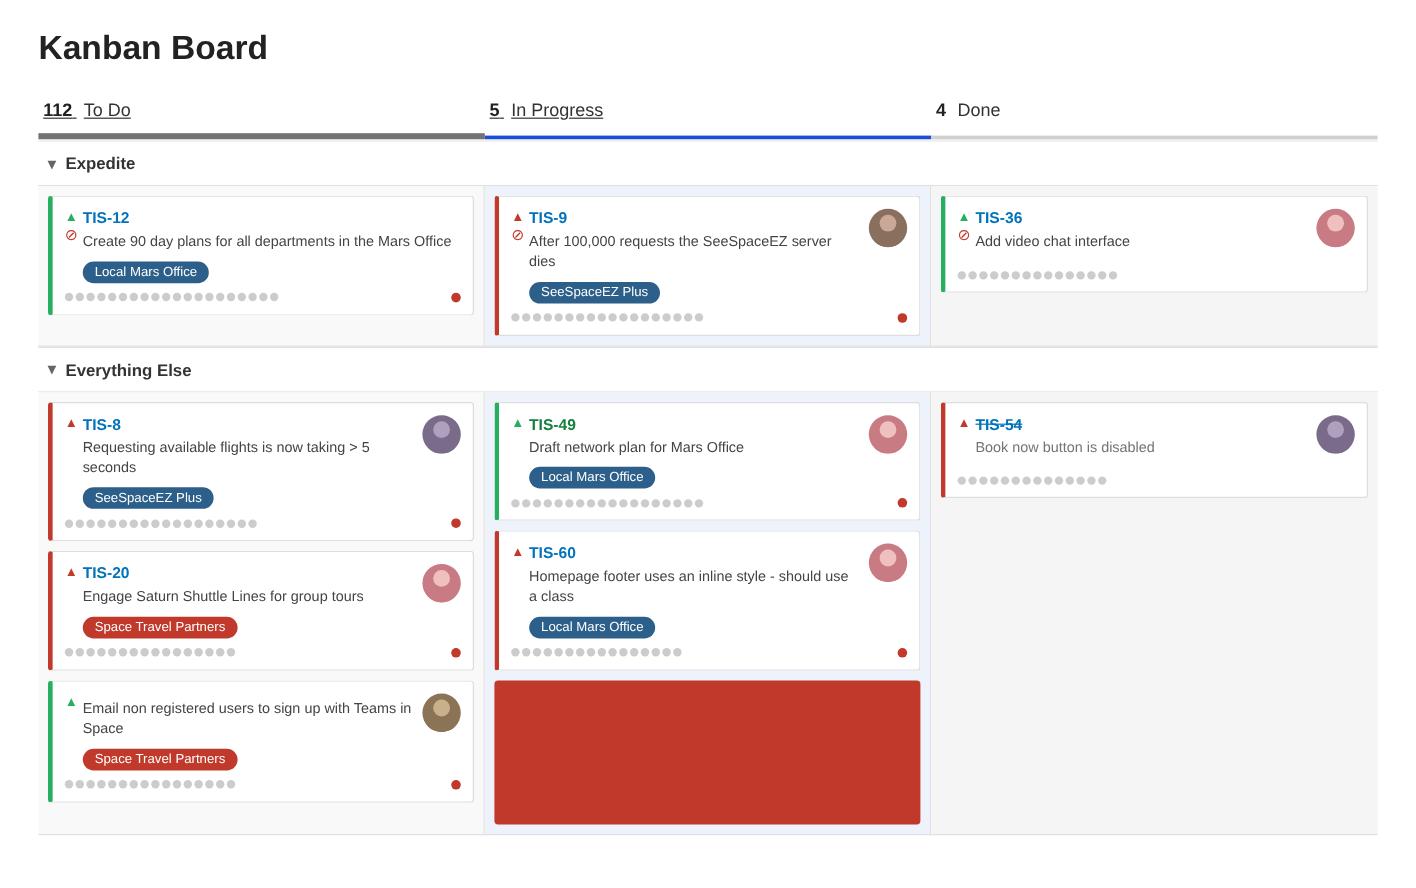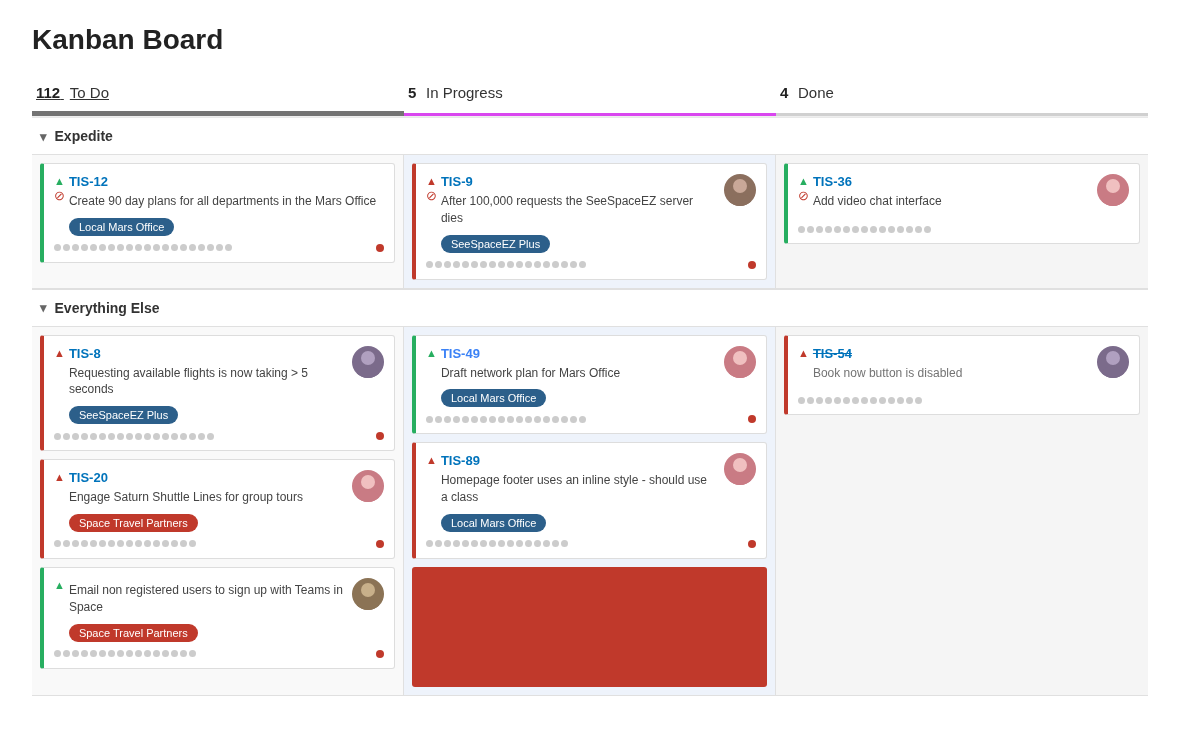--- a/index.html
+++ b/index.html
@@ -11,21 +11,21 @@
 <body>
 
 <div class="page">
   <h1>Kanban Board</h1>
 
   <div style="display:grid; grid-template-columns:1fr 1fr 1fr; gap:0; margin-bottom:0;">
     <div style="padding:4px 8px 10px 4px; border-bottom:5px solid #737373;text-decoration:underline;">
       <span style="font-weight:700; font-size:15px; color:#222;">112</span>
       <span style="font-size:15px; color:#333; margin-left:6px;">To Do</span>
     </div>
-    <div style="padding:4px 8px 10px 4px; border-bottom:3px solid #d946ef;">
+    <div style="padding:4px 8px 10px 4px; border-bottom:3px solid #1d4ed8;text-decoration:underline;">
       <span style="font-weight:700; font-size:15px; color:#222;">5</span>
       <span style="font-size:15px; color:#333; margin-left:6px;">In Progress</span>
     </div>
     <div style="padding:4px 8px 10px 4px; border-bottom:3px solid #d0d0d0;">
       <span style="font-weight:700; font-size:15px; color:#222;">4</span>
       <span style="font-size:15px; color:#333; margin-left:6px;">Done</span>
     </div>
   </div>
 
   <div style="display:grid; grid-template-columns:1fr 1fr 1fr; background:#fff; border-top:1px solid #eee;">
@@ -311,21 +311,21 @@
 
     <div style="padding:8px; background:#eef3fb; border-right:1px solid #e0e0e0; border-bottom:1px solid #e0e0e0;">
 
       <div style="background:#fff; border:1px solid #ddd; border-radius:3px; padding:10px; border-left:4px solid #27ae60; margin-bottom:8px;">
         <div style="display:flex; justify-content:space-between; align-items:flex-start;">
           <div style="display:flex; align-items:flex-start; gap:4px; flex:1;">
             <div style="display:flex; flex-direction:column; align-items:center; gap:2px; padding-top:1px;">
               <span style="color:#27ae60; font-size:11px; font-weight:bold;">▲</span>
             </div>
             <div style="flex:1;">
-              <a style="color:#3b82f6; font-weight:600; font-size:13px; text-decoration:none; display:block;">TIS-49</a>
+              <a style="color:#15803d; font-weight:600; font-size:13px; text-decoration:none; display:block;">TIS-49</a>
               <div style="font-size:12px; color:#444; line-height:1.4; margin:4px 0 8px 0;">Draft network plan for Mars Office</div>
               <span style="display:inline-block; padding:3px 10px; border-radius:12px; font-size:11px; font-weight:500; color:#fff; background:#2c5f8a;">Local Mars Office</span>
             </div>
           </div>
           <div style="width:32px;height:32px;border-radius:50%;background:#C97B84;flex-shrink:0;margin-left:8px;display:flex;align-items:center;justify-content:center;overflow:hidden;">
             <svg width="32" height="32" viewBox="0 0 32 32">
                 <circle cx="16" cy="12" r="7" fill="#f0c0c0"></circle>
                 <ellipse cx="16" cy="28" rx="11" ry="8" fill="#C97B84"></ellipse>
               </svg>
           </div>
@@ -355,21 +355,21 @@
         </div>
       </div>
 
       <div style="background:#fff; border:1px solid #ddd; border-radius:3px; padding:10px; border-left:4px solid #c0392b; margin-bottom:8px;">
         <div style="display:flex; justify-content:space-between; align-items:flex-start;">
           <div style="display:flex; align-items:flex-start; gap:4px; flex:1;">
             <div style="display:flex; flex-direction:column; align-items:center; gap:2px; padding-top:1px;">
               <span style="color:#c0392b; font-size:11px; font-weight:bold;">▲</span>
             </div>
             <div style="flex:1;">
-              <a style="color:#0073bb; font-weight:600; font-size:13px; text-decoration:none; display:block;">TIS-89</a>
+              <a style="color:#0073bb; font-weight:600; font-size:13px; text-decoration:none; display:block;">TIS-60</a>
               <div style="font-size:12px; color:#444; line-height:1.4; margin:4px 0 8px 0;">Homepage footer uses an inline style - should use a class</div>
               <span style="display:inline-block; padding:3px 10px; border-radius:12px; font-size:11px; font-weight:500; color:#fff; background:#2c5f8a;">Local Mars Office</span>
             </div>
           </div>
           <div style="width:32px;height:32px;border-radius:50%;background:#C97B84;flex-shrink:0;margin-left:8px;display:flex;align-items:center;justify-content:center;overflow:hidden;">
             <svg width="32" height="32" viewBox="0 0 32 32">
                 <circle cx="16" cy="12" r="7" fill="#f0c0c0"></circle>
                 <ellipse cx="16" cy="28" rx="11" ry="8" fill="#C97B84"></ellipse>
               </svg>
           </div>

